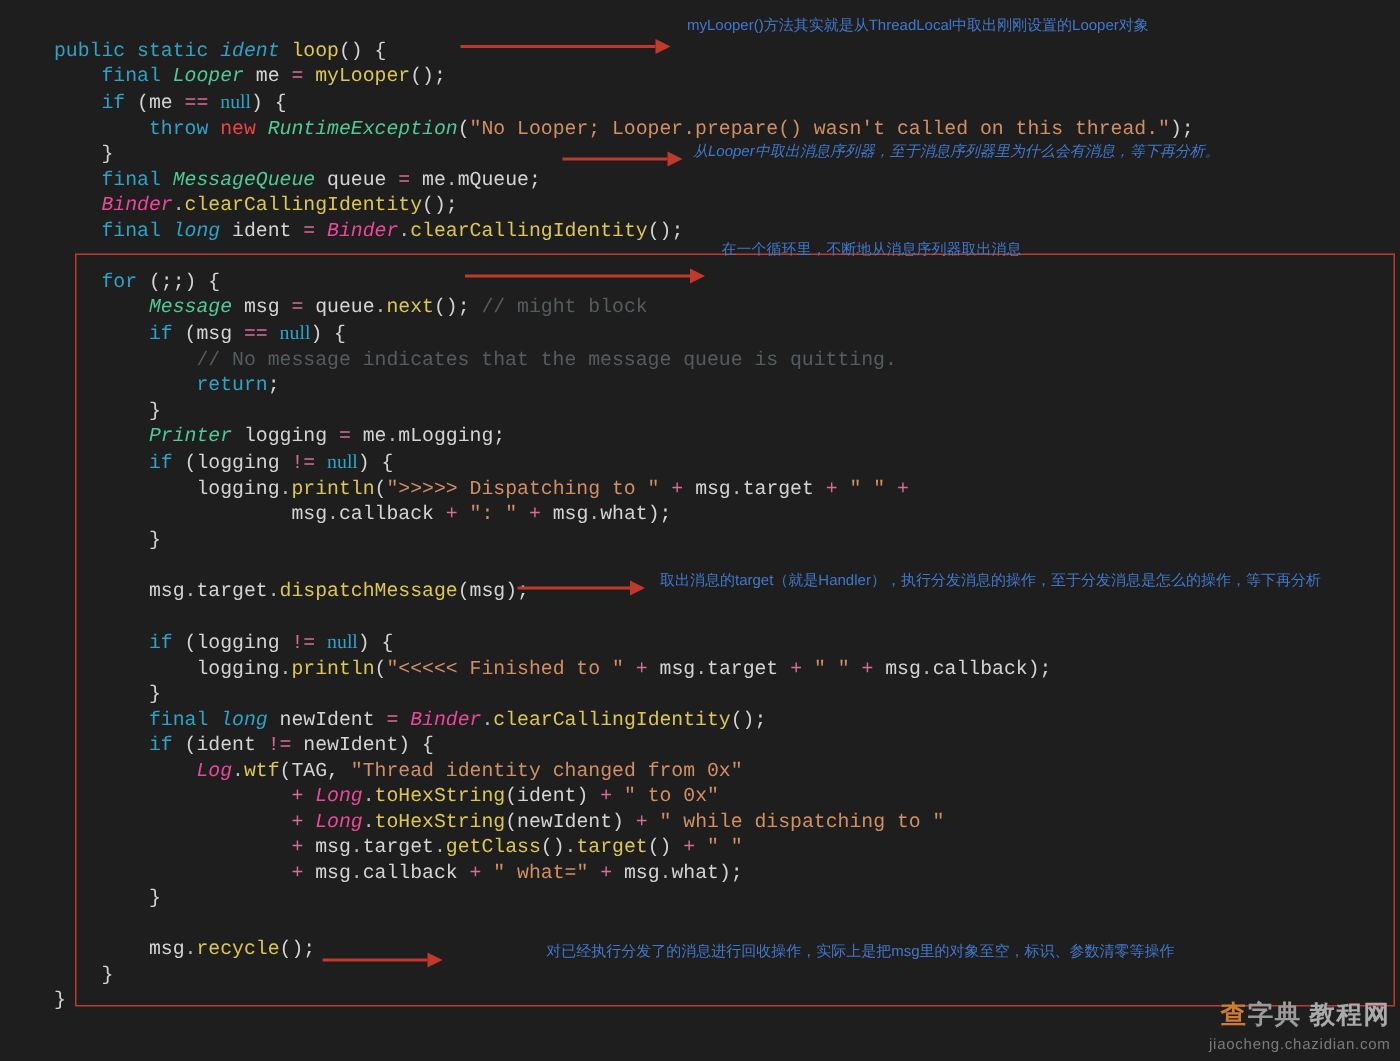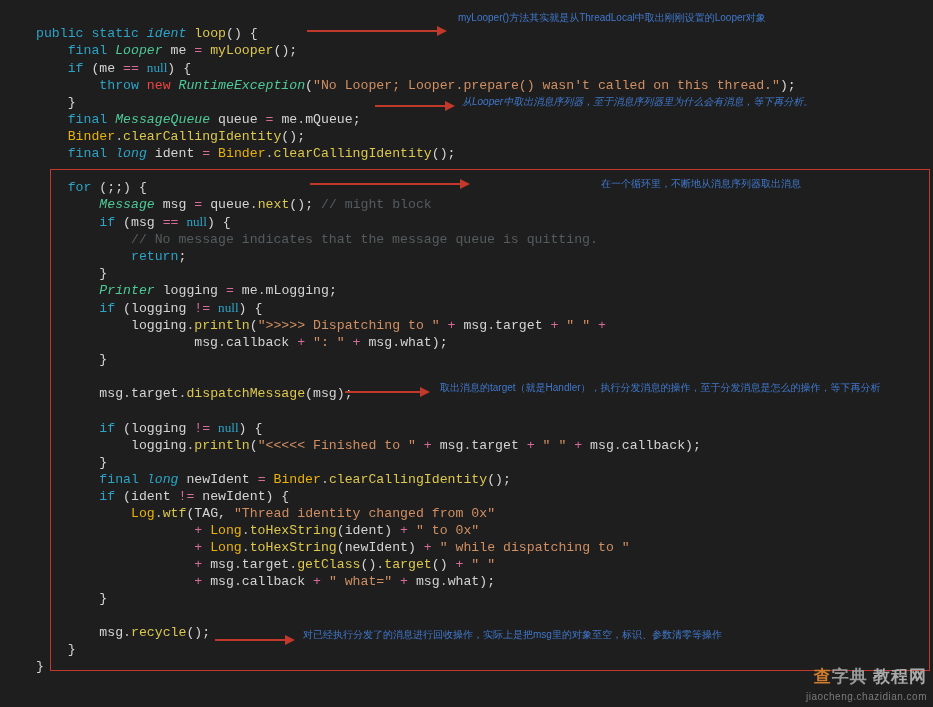--- a/index.html
+++ b/index.html
@@ -30,21 +30,21 @@
     .kw-throw    { color: #2da3c7; }
     .kw-return   { color: #2da3c7; }
     .kw-null     { color: #2da3c7; font-family: Liberation Serif, serif; }
     .type        { color: #4ec997; font-style: italic; }
     .method      { color: #dcc84e; }
     .ident       { color: #d4d4d4; }
     .str         { color: #d18f63; }
     .punct       { color: #d4d4d4; }
     .op          { color: #d76b9a; }
     .comment     { color: #555c5f; }
-    .static-ref  { color: #eab308; }
+    .static-ref  { color: #ec4899; font-style: italic; }
     .dot         { color: #b8b8b8; }
     
     .anno { position: absolute; color: #4078cc; font-family: "Microsoft YaHei", sans-serif; font-size: 10px; line-height: 20px; z-index: 3; }
     
     .arrow {
       position: absolute;
       z-index: 2;
     }
     .arrow-line {
       position: absolute;
@@ -135,23 +135,23 @@
 
         <span class="ident">msg</span><span class="dot">.</span><span class="method">recycle</span><span class="punct">();</span>
     <span class="punct">}</span>
 <span class="punct">}</span>
 </div>
 
 <div class="red-box"></div>
 
 <div class="anno" style="left:458px; top:8px; width:470px;">myLooper()方法其实就是从ThreadLocal中取出刚刚设置的Looper对象</div>
 <div class="anno" style="left:462px; top:92px; width:470px;font-style:italic;">从Looper中取出消息序列器，至于消息序列器里为什么会有消息，等下再分析。</div>
-<div class="anno" style="left:481px; top:174px; width:440px;text-align:center;">在一个循环里，不断地从消息序列器取出消息</div>
+<div class="anno" style="left:481px; top:157px; width:440px;">在一个循环里，不断地从消息序列器取出消息</div>
 <div class="anno" style="left:440px; top:378px; width:480px;">取出消息的target（就是Handler），执行分发消息的操作，至于分发消息是怎么的操作，等下再分析</div>
-<div class="anno" style="left:303px; top:625px; width:480px;">对已经执行分发了的消息进行回收操作，实际上是把msg里的对象至空，标识、参数清零等操作</div>
+<div class="anno" style="left:303px; top:625px; width:480px;text-align:right;">对已经执行分发了的消息进行回收操作，实际上是把msg里的对象至空，标识、参数清零等操作</div>
 
 <div class="arrow" style="left:307px; top:27px;">
     <div class="arrow-line" style="width:130px;"></div>
     <div class="arrow-head" style="left:130px;"></div>
   </div>
 <div class="arrow" style="left:375px; top:102px;">
     <div class="arrow-line" style="width:70px;"></div>
     <div class="arrow-head" style="left:70px;"></div>
   </div>
 <div class="arrow" style="left:310px; top:180px;">

